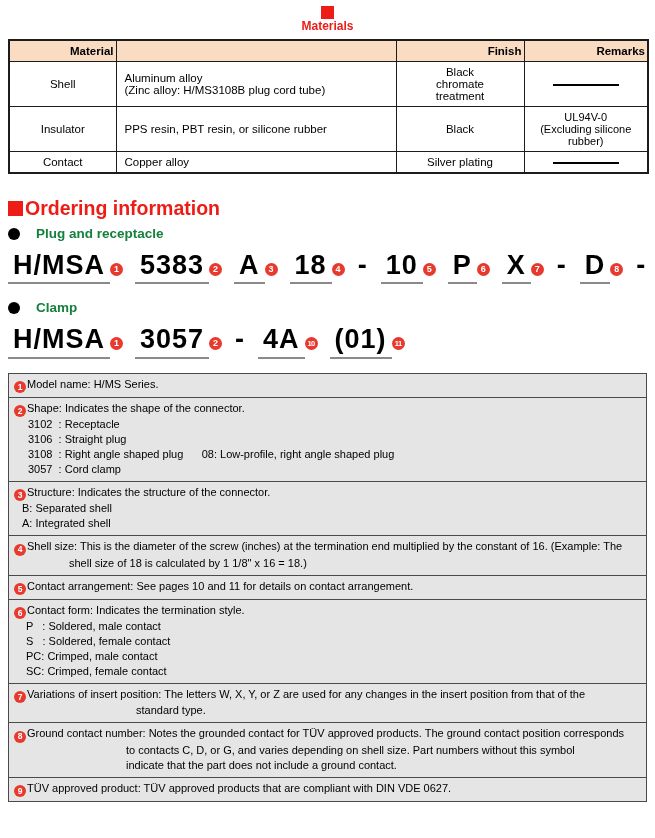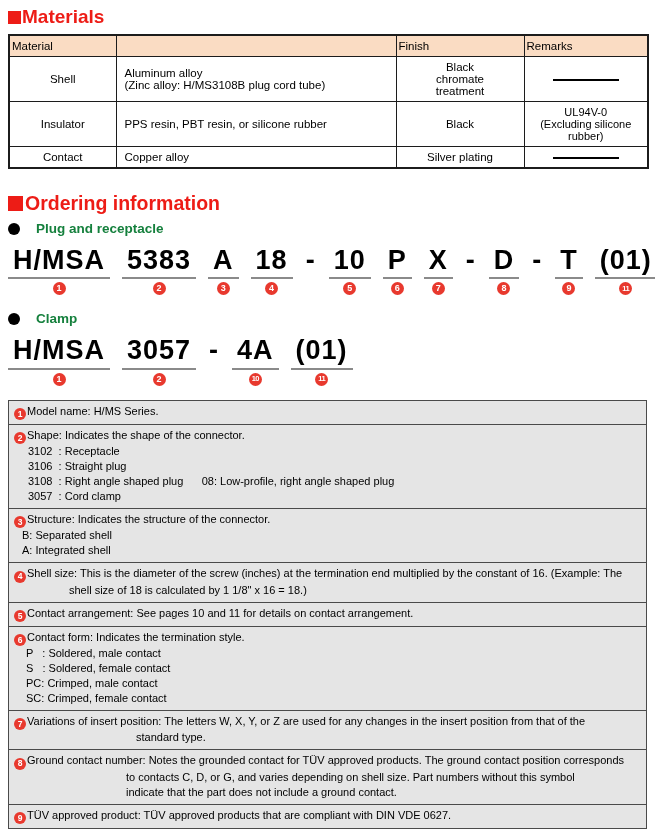--- a/index.html
+++ b/index.html
@@ -13,45 +13,45 @@
   html,body{margin:0;padding:0;}
   body{
     width:655px;height:838px;overflow:hidden;background:#ffffff;color:#000;
     font-family:"Liberation Sans", sans-serif;
   }
   .page{padding:6px 8px 0 8px;}
 
   
   .sec-head{display:flex;align-items:center;color:var(--red);font-weight:bold;}
   .sec-head .sq{background:var(--red);display:inline-block;flex:0 0 auto;}
-  .h1{font-size:19px;margin:0 0 6px 0;}
+  .h1{font-size:12px;margin:0 0 6px 0;flex-direction:column;}
   .h1 .sq{width:13px;height:13px;margin-right:1px;}
   .h2{font-size:19.5px;margin:23px 0 4px 0;}
   .h2 .sq{width:15px;height:15px;margin-right:2px;}
 
   
   table.mat-table{border-collapse:collapse;width:639px;border:2px solid var(--tborder);table-layout:fixed;}
   .mat-table th,.mat-table td{border:1px solid var(--tborder);font-size:11.5px;}
-  .mat-table thead th{background:var(--peach);font-weight:normal;text-align:left;padding:4px 2px;}
+  .mat-table thead th{background:var(--peach);font-weight:bold;text-align:right;padding:4px 2px;}
   .mat-table td{padding:4px 8px;}
   .c-mat{text-align:center;}
   .c-desc{text-align:left;white-space:pre-line;}
   .c-fin{text-align:center;white-space:pre-line;padding:4px 28px !important;}
   .c-rem{text-align:center;white-space:pre-line;font-size:11px !important;padding:4px 4px !important;}
   .dashline{display:inline-block;width:66px;border-top:2px solid #000;vertical-align:middle;}
 
   
   .bullet-head{display:flex;align-items:center;gap:16px;font-weight:bold;font-size:13.5px;color:#15803d;}
   .bullet-head .bdot{width:12px;height:12px;border-radius:50%;background:#000;flex:0 0 auto;}
   .bh-plug{margin:6px 0 10px 0;}
   .bh-clamp{margin:16px 0 10px 0;}
 
   
   .pn-line{display:flex;align-items:flex-start;margin:0 0 2px 0;}
-  .pn-seg{display:flex;flex-direction:column;align-items:center;margin:0 6px;}
+  .pn-seg{display:flex;flex-direction:row;align-items:center;margin:0 6px;}
   .pn-seg:first-child{margin-left:0;}
   .pn-text{font-size:27px;font-weight:bold;letter-spacing:1px;line-height:1.05;padding:0 5px 3px 5px;border-bottom:2px solid #8a8a8a;white-space:nowrap;}
   .pn-seg.dash .pn-text{border-bottom:2px solid transparent;padding:0 1px 3px 1px;}
   .pn-num{margin-top:3px;}
 
   
   .ncircle{width:13px;height:13px;border-radius:50%;background:var(--cred);color:#fff;
     font-size:9px;font-weight:bold;display:inline-flex;align-items:center;justify-content:center;
     line-height:1;flex:0 0 auto;}
   .ncircle.two{font-size:7.5px;letter-spacing:-0.5px;}

